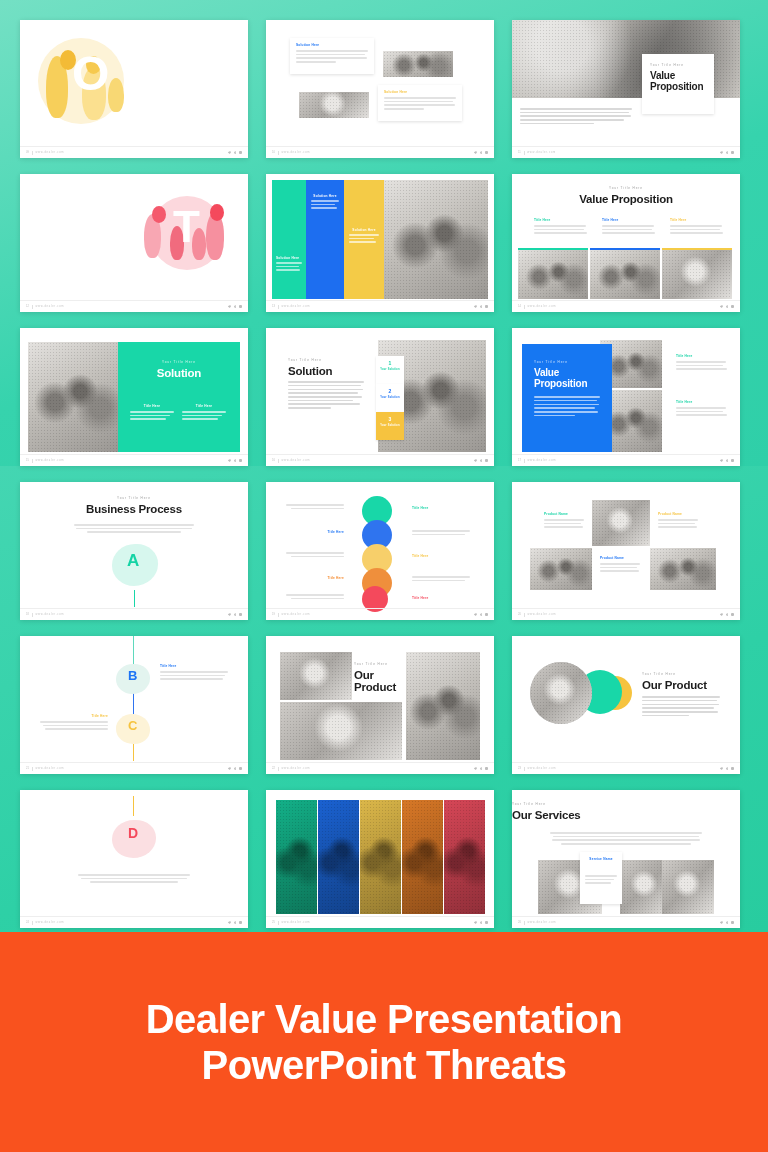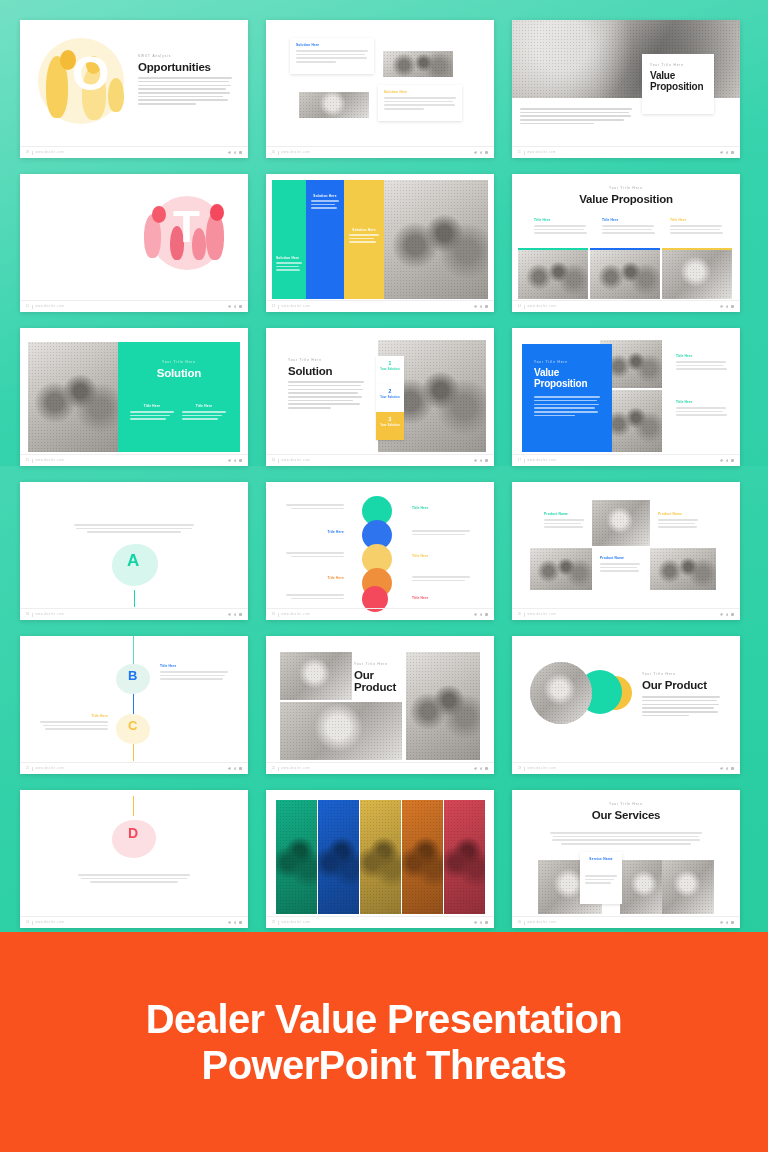--- a/index.html
+++ b/index.html
@@ -177,34 +177,20 @@
 
     <div class="slide">
       <div class="inner">
         <div class="blob blob-y" style="left:18px;top:18px;width:86px;height:86px;"></div>
         <div class="fig" style="left:26px;top:36px;width:22px;height:62px;background:#f7cf5a;"></div>
         <div class="fig" style="left:40px;top:30px;width:16px;height:20px;background:#f3bb36;border-radius:50%;"></div>
         <div class="fig" style="left:62px;top:46px;width:24px;height:54px;background:#fbe08f;"></div>
         <div class="fig" style="left:66px;top:36px;width:15px;height:18px;background:#f6c94e;border-radius:50%;"></div>
         <div class="fig" style="left:88px;top:58px;width:16px;height:34px;background:#f8d874;"></div>
         <div class="letter" style="left:52px;top:30px;font-size:48px;">O</div>
-        <div style="position:absolute;left:118px;top:34px;width:94px;">
-          <div class="eyebrow">SWOT Analysis</div>
-          <div class="headline h-big" style="margin-top:3px;">Opportunities</div>
-          <div class="body-lines">
-            <div class="ln" style="width:100%"></div>
-              <div class="ln" style="width:97%"></div>
-            <div class="ln" style="width:99%"></div>
-              <div class="ln" style="width:94%"></div>
-            <div class="ln" style="width:98%"></div>
-              <div class="ln" style="width:90%"></div>
-            <div class="ln" style="width:96%"></div>
-              <div class="ln" style="width:62%"></div>
-          </div>
-        </div>
       </div>
       <div class="sfooter">
         <span class="pg">09</span>
         <span class="sep"></span>
         <span class="url">www.dealer.com</span>
         <span class="social">
           <i class="tw"></i>
           <i class="fb"></i>
           <i class="ig"></i>
         </span>
@@ -516,20 +502,24 @@
         <span class="social">
           <i class="tw"></i>
             <i class="fb"></i>
             <i class="ig"></i>
         </span>
       </div>
     </div>
 
     <div class="slide">
       <div class="inner">
+        <div style="position:absolute;left:0;right:0;top:14px;text-align:center;">
+          <div class="eyebrow">Your Title Here</div>
+          <div class="headline h-big" style="margin-top:3px;">Business Process</div>
+        </div>
         <div style="position:absolute;left:54px;top:42px;width:120px;">
           <div class="ln sm" style="width:100%"></div>
             <div class="ln sm" style="width:96%;margin-left:2%"></div>
           <div class="ln sm" style="width:78%;margin-left:11%"></div>
         </div>
         <div class="blob" style="left:92px;top:62px;width:46px;height:42px;background:#d7f7ee;border-radius:50% 46% 52% 48%;"></div>
         <div class="letter" style="left:107px;top:70px;font-size:17px;color:#15d3a5;">A</div>
         <div class="vline" style="left:114px;top:108px;bottom:13px;background:#18d7a8;"></div>
       </div>
       <div class="sfooter">
@@ -796,21 +786,21 @@
         <span class="social">
           <i class="tw"></i>
             <i class="fb"></i>
             <i class="ig"></i>
         </span>
       </div>
     </div>
 
     <div class="slide">
       <div class="inner">
-        <div style="position:absolute;left:0;right:0;top:12px;text-align:center;">
+        <div style="position:absolute;left:0;right:0;top:12px;">
           <div class="eyebrow">Your Title Here</div>
           <div class="headline h-big" style="margin-top:3px;">Our Services</div>
         </div>
         <div style="position:absolute;left:38px;top:42px;width:152px;text-align:center;">
           <div class="ln sm" style="width:100%"></div>
           <div class="ln sm" style="width:96%;margin-left:2%"></div>
           <div class="ln sm" style="width:98%;margin-left:1%"></div>
           <div class="ln sm" style="width:86%;margin-left:7%"></div>
         </div>
         <div class="photo desk" style="position:absolute;left:26px;top:70px;width:64px;bottom:14px;"></div>

